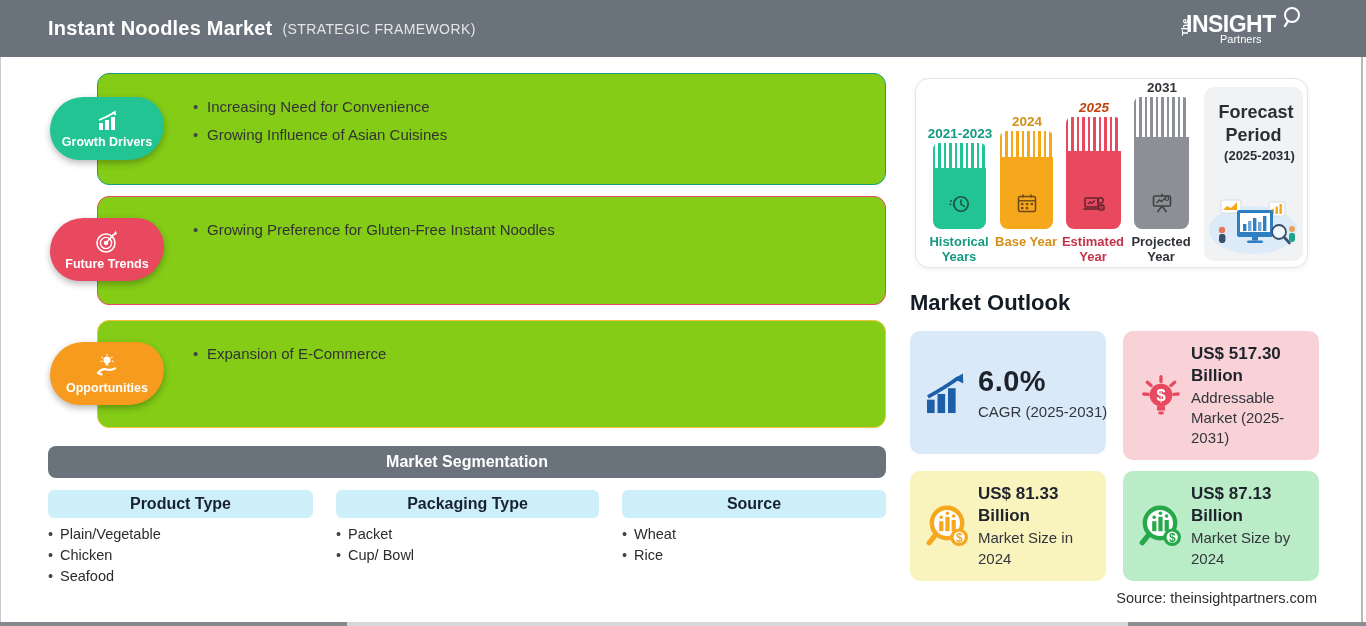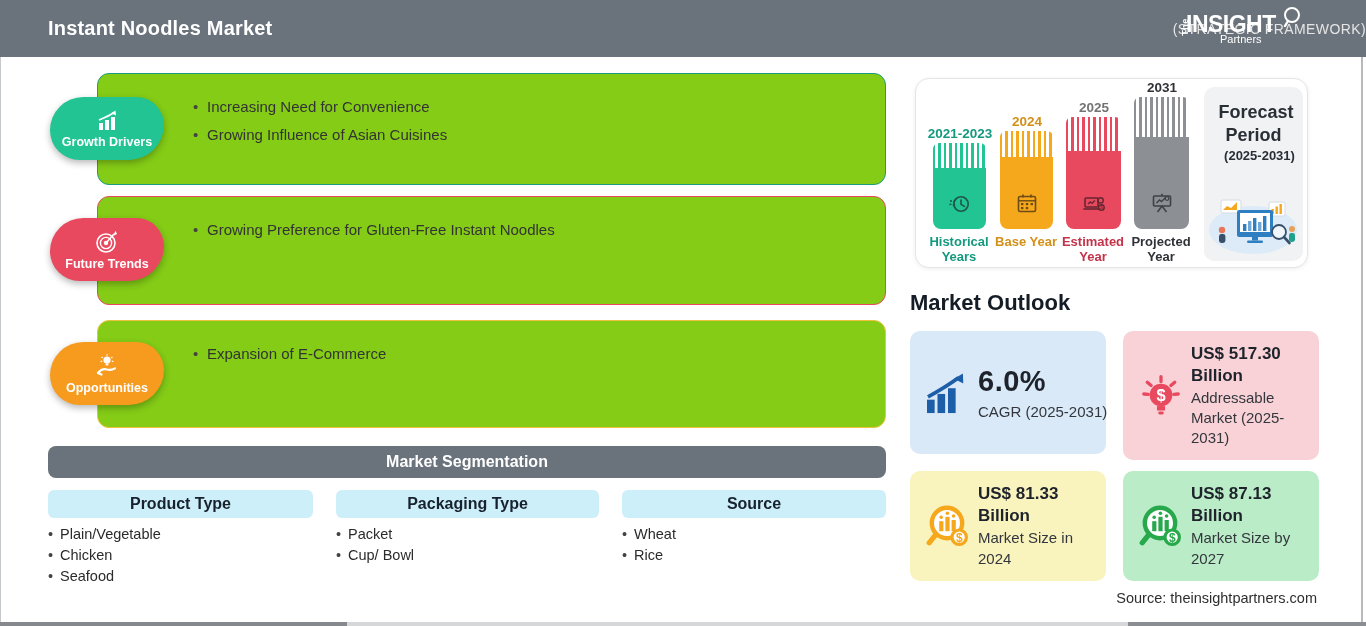--- a/index.html
+++ b/index.html
@@ -1,21 +1,21 @@
 <!DOCTYPE html>
 <html><head>
 <meta charset="utf-8">
 <style>
   * { margin:0; padding:0; box-sizing:border-box; }
   body { font-family:"Liberation Sans", sans-serif; background:#fff; }
   .page { position:relative; width:1366px; height:626px; background:#fff; overflow:hidden; }
 
   
   .header { position:absolute; top:0; left:0; width:1366px; height:57px;
-            background:#6A737B; display:flex; align-items:center; padding-left:48px;justify-content:space-between; }
+            background:#6A737B; display:flex; align-items:center; padding-left:48px; }
   .header-title { color:#fff; font-size:20px; font-weight:bold; letter-spacing:.2px; }
   .header-subtitle { color:#e5e5e5; font-size:14px; margin-left:10px; letter-spacing:.4px; }
   .logo { position:absolute; right:58px; top:9px; width:130px; height:42px; color:#fff; }
   .logo-the { position:absolute; left:-2px; top:13px; font-size:9px; font-weight:bold;
               transform:rotate(-90deg); letter-spacing:.5px; }
   .logo-insight { position:absolute; left:8px; top:2px; font-size:23px; font-weight:bold; letter-spacing:-.5px; }
   .logo-loop { position:absolute; left:102px; top:-4px; }
   .logo-partners { position:absolute; left:42px; top:24px; font-size:11px; font-weight:normal; }
 
   
@@ -67,21 +67,21 @@
   .bar-amber  .tl-solid { background:#F6A81C; }
   .bar-red    { left:150px; width:55px; height:112px; }
   .bar-red    .tl-stripes { height:34px; background:repeating-linear-gradient(90deg,#E8495F 0 2.5px,#fff 2.5px 5.5px);}
   .bar-red    .tl-solid { background:#E8495F; }
   .bar-gray   { left:218px; width:55px; height:132px; }
   .bar-gray   .tl-stripes { height:40px; background:repeating-linear-gradient(90deg,#8C9094 0 2.5px,#fff 2.5px 5.5px);}
   .bar-gray   .tl-solid { background:#8C9094; }
   .tl-year { position:absolute; width:90px; text-align:center; font-size:13.5px; font-weight:bold; }
   .tl-year-1 { left:-1px;  bottom:126px; color:#14997F; }
   .tl-year-2 { left:66px;  bottom:138px; color:#D29018; }
-  .tl-year-3 { left:133px; bottom:152px; color:#737373; }
+  .tl-year-3 { left:133px; bottom:152px; color:#c2410c;font-style:italic; }
   .tl-year-4 { left:201px; bottom:172px; color:#2F3237; }
   .tl-caption { position:absolute; top:156px; width:80px; text-align:center;
                 font-size:13px; font-weight:bold; line-height:1.15; }
   .tl-cap-1 { left:3px;   color:#14997F; }
   .tl-cap-2 { left:70px;  color:#D29018; }
   .tl-cap-3 { left:137px; color:#C2334A; }
   .tl-cap-4 { left:205px; color:#2F3237; }
   .tl-forecast { position:absolute; left:288px; top:8px; width:99px; height:174px; background:#F1F2F4;
                  border-radius:10px; text-align:center; padding-top:14px; }
   .tl-forecast-title { font-size:18px; font-weight:bold; color:#2A2F36; line-height:1.3; width:70px; margin:0 auto; }
@@ -368,21 +368,21 @@
         <circle cx="8.6" cy="7.6" r="0.9" fill="#27A84A"></circle>
         <circle cx="11.7" cy="5.6" r="0.9" fill="#27A84A"></circle>
         <circle cx="14.8" cy="7" r="0.9" fill="#27A84A"></circle>
         <line x1="5.8" y1="16.4" x2="2.6" y2="20.4" stroke="#27A84A" stroke-width="2.6" stroke-linecap="round"></line>
         <circle cx="17.6" cy="17.6" r="3.6" fill="#fff" stroke="#27A84A" stroke-width="1.6"></circle>
         <text x="16" y="19.8" font-size="6" font-weight="bold" fill="#27A84A">$</text>
       </svg>
     </div>
     <div class="mo-text">
       <div class="mo-value">US$ 87.13 Billion</div>
-      <div class="mo-label">Market Size by 2027</div>
+      <div class="mo-label">Market Size by 2024</div>
     </div>
   </div>
 
   <div class="source-line">Source: theinsightpartners.com</div>
 
   <div class="edge-left"></div>
   <div class="edge-right"></div>
   <div class="bottom-strip"></div>
 
 </div>

